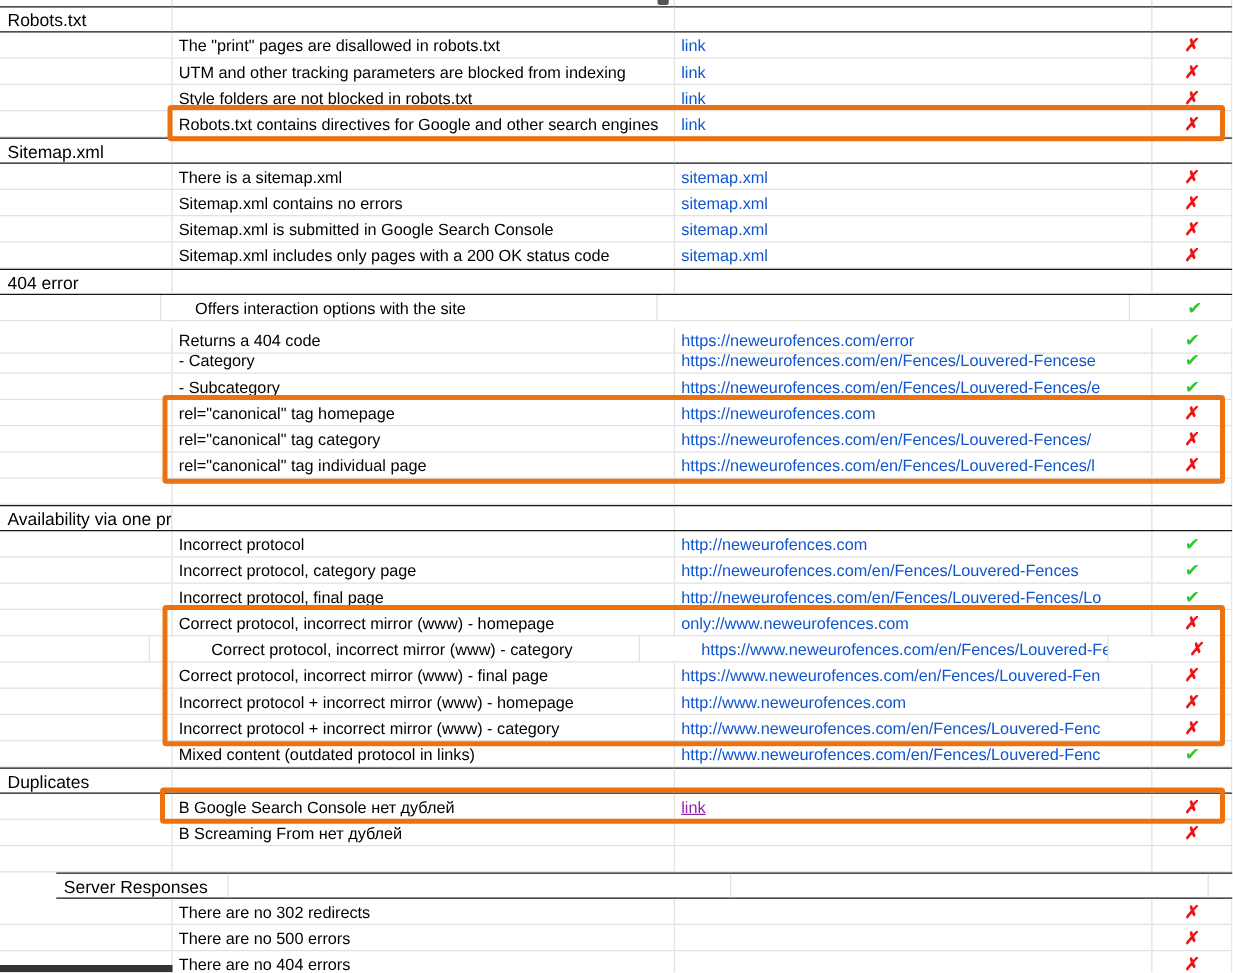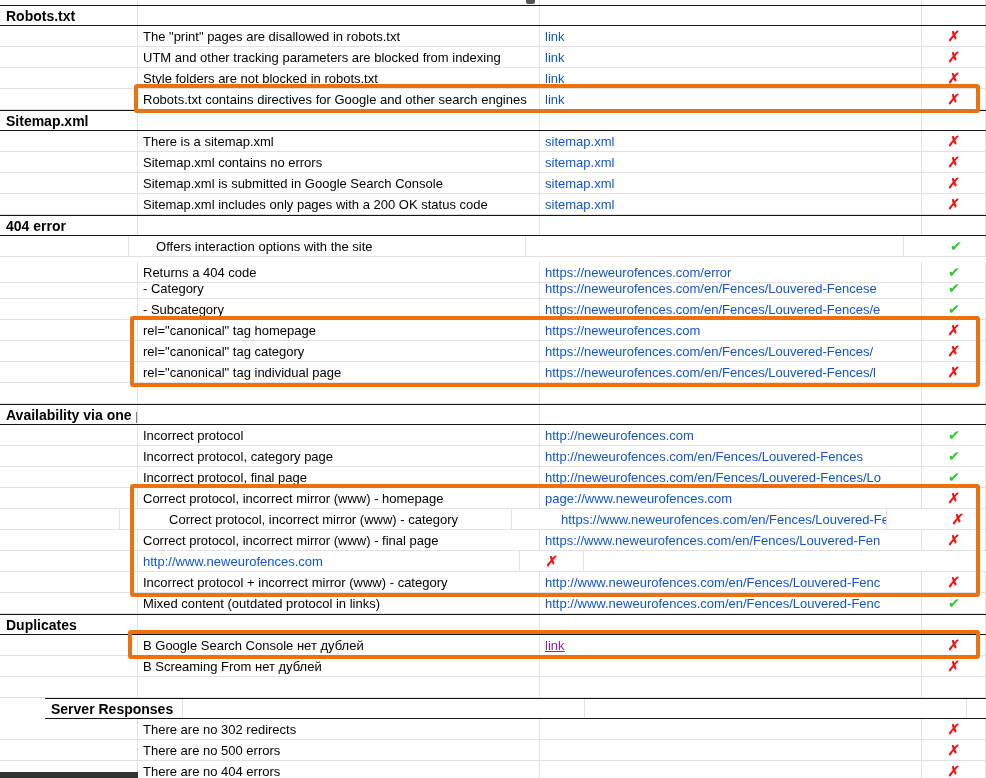--- a/index.html
+++ b/index.html
@@ -11,21 +11,21 @@
   .row { position:absolute; left:0; width:986px; display:flex; box-sizing:border-box; }
   .row.item, .row.empty, .row.top { border-bottom:1px solid var(--grid,#e1e1e1); }
   .row.top { border-bottom:none; }
   .row.section { border-top:1px solid var(--secb,#151515); border-bottom:1px solid var(--secb,#151515); z-index:2; background:#fff; }
   .cell { box-sizing:border-box; height:100%; display:flex; align-items:center;
           border-right:1px solid var(--grid,#e1e1e1); overflow:hidden; white-space:nowrap; }
   .ca { width:138px; padding-left:6px; }
   .cb { width:402px; padding-left:5px; }
   .cc { width:382px; padding-left:5px; }
   .cd { width:64px; justify-content:center; padding:0; }
-  .section-label { font-weight:bold; font-size:14px; }
+  .section-label { font-weight:normal; font-size:14px; }
   .desc { font-size:13px; }
   .link { color:var(--link,#1155cc); text-decoration:none; cursor:pointer; }
   .link.visited { color:var(--vlink,#8e24aa); text-decoration:underline; }
   .mark { font-size:14px; line-height:1; }
   .mark.fail { color:var(--fail,#ed1414); font-weight:bold; transform:skewX(-6deg); }
   .mark.pass { color:var(--pass,#2bc92b); transform:skewX(-4deg); }
   .hl { position:absolute; border:4px solid var(--hl,#ec7211); border-radius:3px;
         background:transparent; z-index:5; pointer-events:none; }
   #hl-robots   { left:134px; top:84px;  width:838px; height:21px; }
   #hl-canonical{ left:130px; top:316px; width:842px; height:63px; }
@@ -298,21 +298,21 @@
         <div class="cell cd">
           <span class="mark pass">✔</span>
         </div>
       </div>
       <div class="row item" style="top: 488px; height: 21px;">
         <div class="cell ca"></div>
         <div class="cell cb">
           <span class="desc">Correct protocol, incorrect mirror (www) - homepage</span>
         </div>
         <div class="cell cc">
-          <span class="link">page://www.neweurofences.com</span>
+          <span class="link">only://www.neweurofences.com</span>
         </div>
         <div class="cell cd">
           <span class="mark fail">✗</span>
         </div>
       </div>
       <div class="row item" style="top: 509px; height: 21px; gap: 44px;">
         <div class="cell ca"></div>
         <div class="cell cb">
           <span class="desc">Correct protocol, incorrect mirror (www) - category</span>
         </div>
@@ -330,20 +330,23 @@
         </div>
         <div class="cell cc">
           <span class="link">https://www.neweurofences.com/en/Fences/Louvered-Fen</span>
         </div>
         <div class="cell cd">
           <span class="mark fail">✗</span>
         </div>
       </div>
       <div class="row item" style="top: 551px; height: 21px;">
         <div class="cell ca"></div>
+        <div class="cell cb">
+          <span class="desc">Incorrect protocol + incorrect mirror (www) - homepage</span>
+        </div>
         <div class="cell cc">
           <span class="link">http://www.neweurofences.com</span>
         </div>
         <div class="cell cd">
           <span class="mark fail">✗</span>
         </div>
       </div>
       <div class="row item" style="top: 572px; height: 21px;">
         <div class="cell ca"></div>
         <div class="cell cb">

